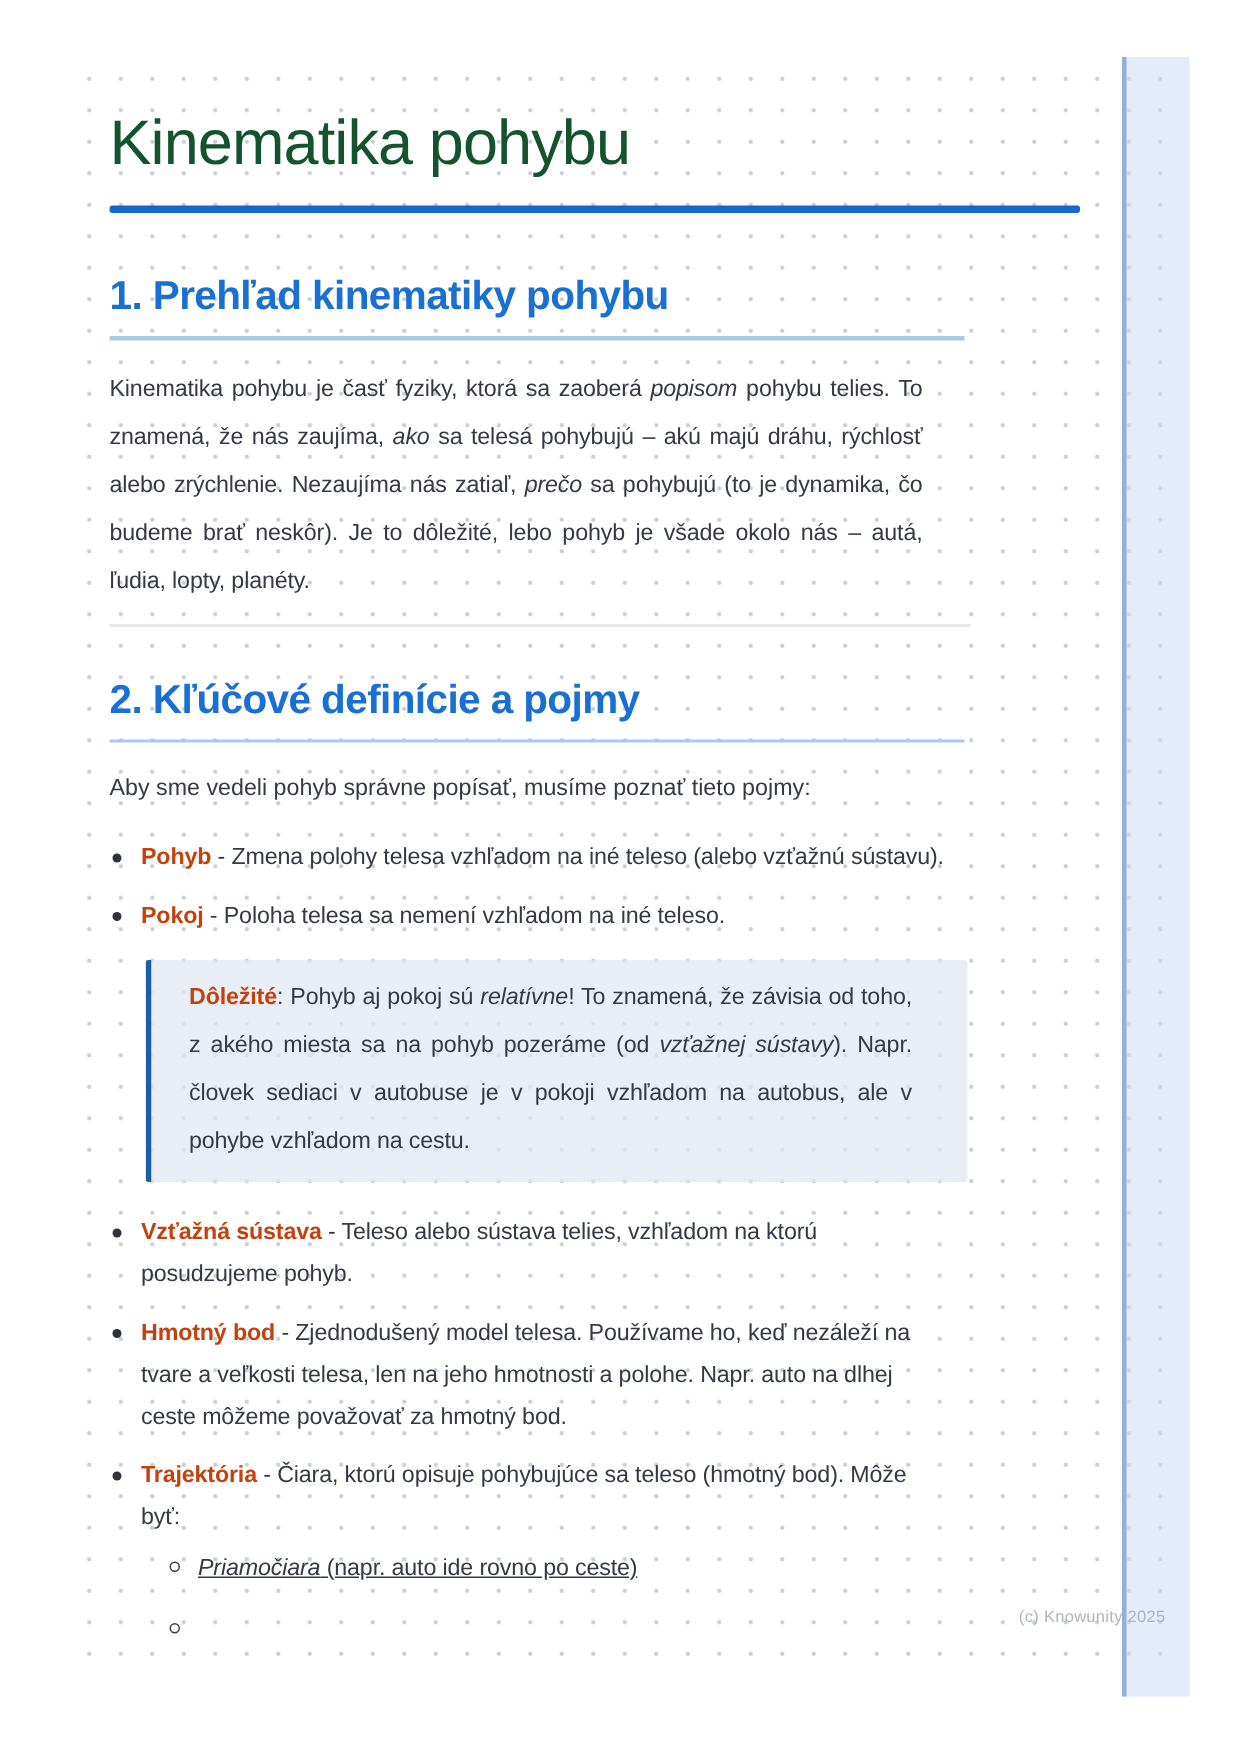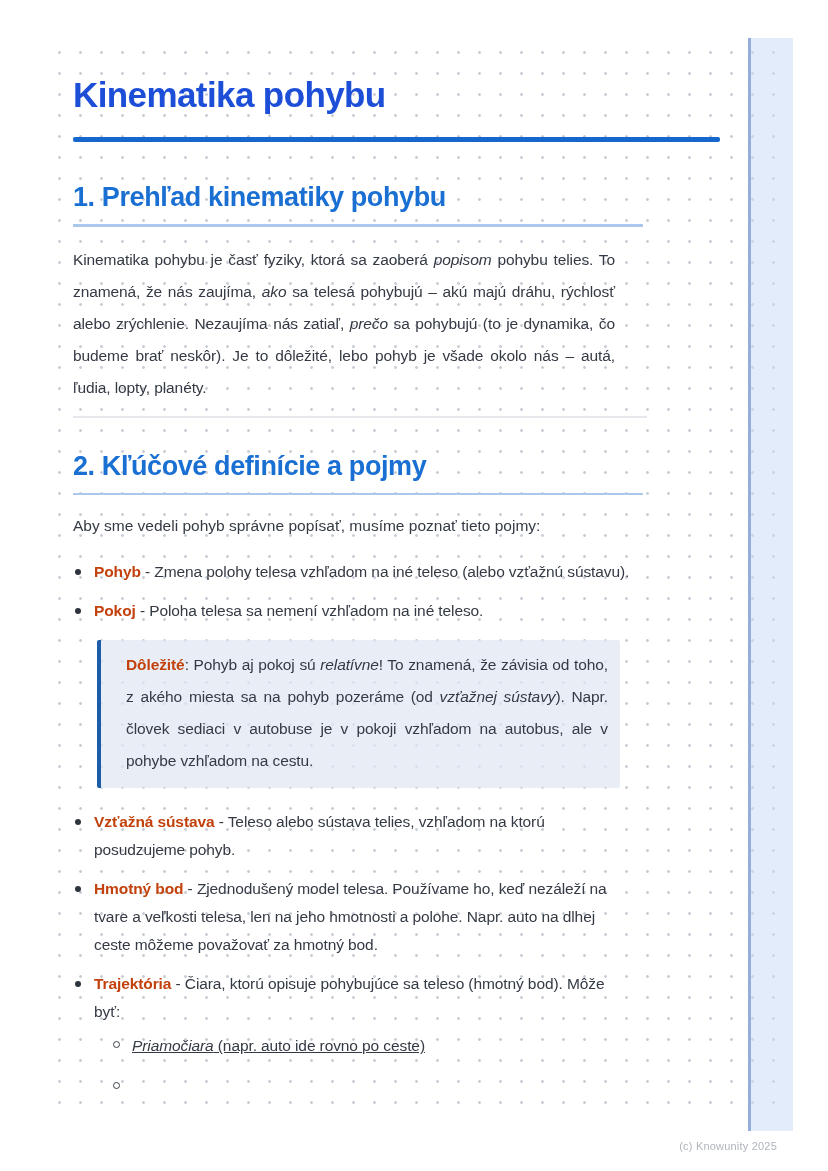--- a/index.html
+++ b/index.html
@@ -21,22 +21,22 @@
     position:absolute;left:748px;top:38px;width:42px;height:1093px;
     background:rgba(203,221,245,0.55);
     border-left:3px solid rgba(134,162,212,0.85);
     z-index:1;
   }
   .content{
     position:absolute;left:73px;top:0;width:560px;z-index:2;
     color:#343a44;font-size:15.5px;
   }
   h1{
-    margin:74px 0 0 0;font-size:35px;line-height:42px;font-weight:bold;
-    color:#1d4ed8;letter-spacing:-0.6px;
+    margin:74px 0 0 0;font-size:42px;line-height:42px;font-weight:normal;
+    color:#14532d;letter-spacing:-0.6px;
   }
   .title-rule{width:647px;height:5px;background:#1667cd;margin-top:21px;border-radius:2px;}
   h2{
     margin:40px 0 0 0;font-size:27px;line-height:31px;font-weight:bold;
     color:#1a6fd3;letter-spacing:-0.4px;
   }
   h2.second{margin-top:33px;}
   .h2-underline{width:570px;height:2.5px;background:#abc7eb;margin-top:11px;}
   p.lead{
     margin:17px 18px 0 0;line-height:32px;text-align:justify;text-justify:inter-word;
@@ -59,25 +59,25 @@
   .chip{
     display:inline-block;background:#e3ecf9;border:1px solid #d2def1;border-radius:5px;
     color:#1f6fd0;font-family:"DejaVu Sans Mono","Liberation Mono",monospace;
     font-size:12.5px;font-weight:bold;line-height:17px;padding:1px 8px;margin:0 4px;
     vertical-align:2px;
   }
   .callout{
     margin:15px 0 20px 24px;width:482px;
     background:rgba(224,231,242,0.72);
     border-left:4.5px solid #1d5ca9;border-radius:2px;
-    padding:9px 12px 11px 25px;
+    padding:9px 37px 11px 25px;
     line-height:32px;text-align:justify;text-justify:inter-word;letter-spacing:-0.1px;
   }
   .footer{
-    position:absolute;top:1140px;right:51px;z-index:3;
+    position:absolute;top:1072px;right:51px;z-index:3;
     font-size:11px;color:#b0b5bd;letter-spacing:0.2px;
   }
 </style>
 </head>
 <body>
 
 <div class="dots"></div>
 <div class="stripe"></div>
 
 <div class="content">

